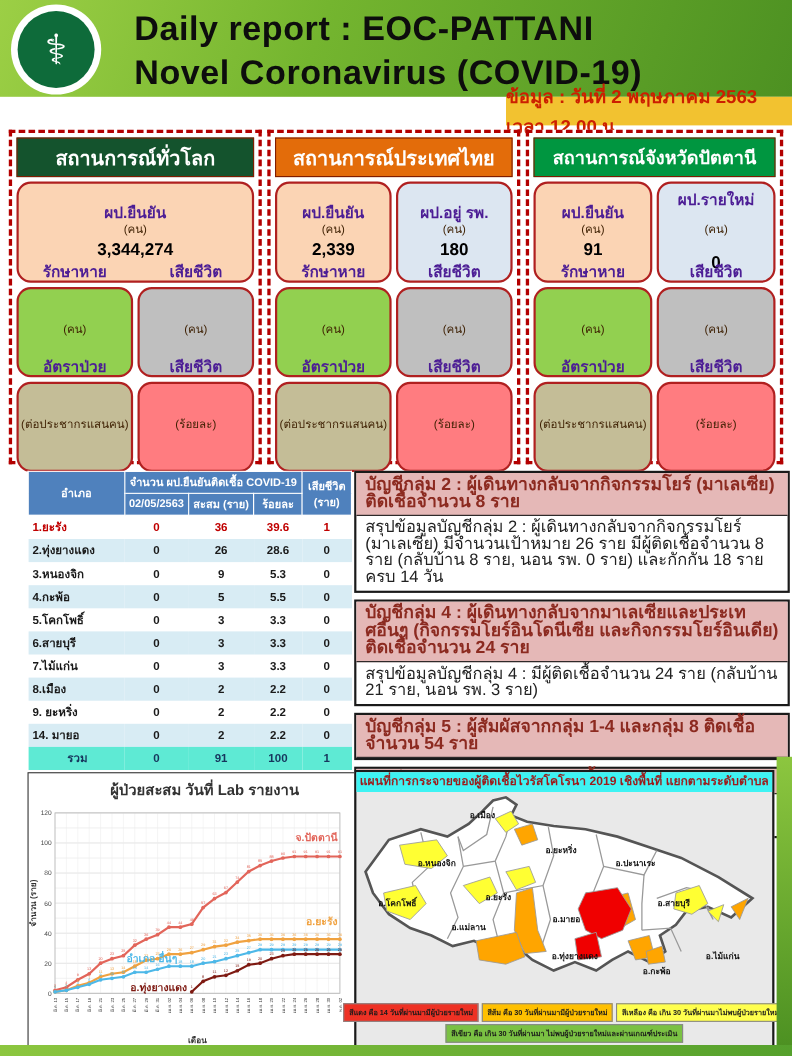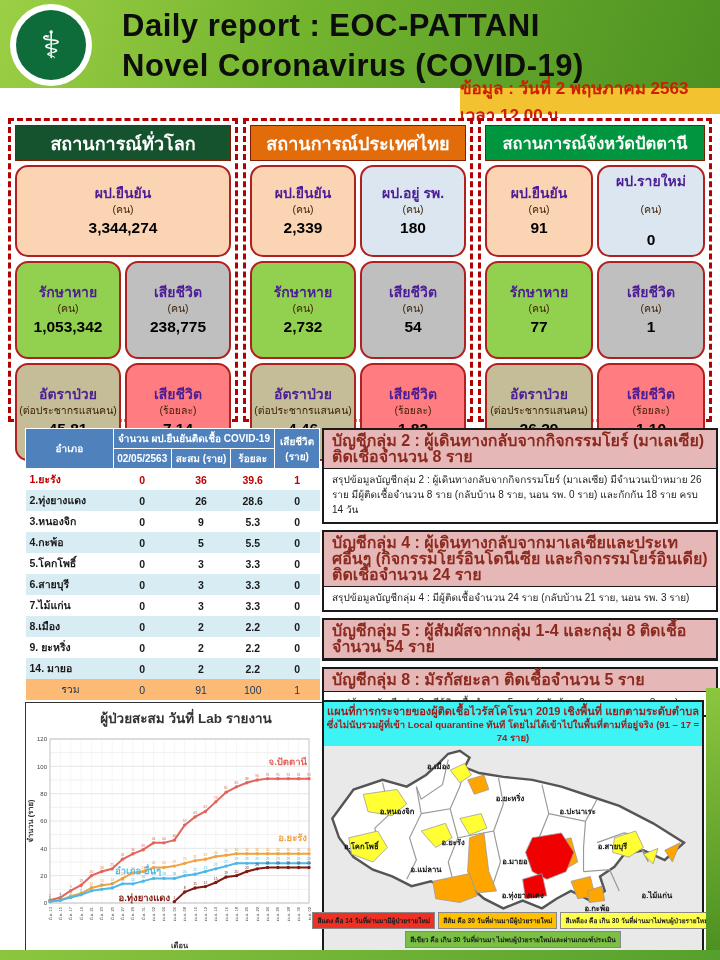--- a/index.html
+++ b/index.html
@@ -22,40 +22,40 @@
   .panel{position:absolute;top:118px;height:304px;width:230px;background:#fff;
         border:3px dashed #b30000;box-sizing:border-box;padding:4px;}
   .panel-h{height:34px;display:flex;align-items:center;justify-content:center;color:#fff;
         font-weight:bold;font-size:18px;border:1px solid #7f1d00;}
   .boxrow{display:flex;gap:4px;margin-top:4px;}
   .statbox{border:2.5px solid #b02020;border-radius:13px;box-sizing:border-box;flex:1;
         display:flex;flex-direction:column;align-items:center;justify-content:center;text-align:center;}
   .statbox .lb{font-weight:bold;font-size:14px;color:#4c1d95;line-height:17px;}
   .statbox .sb{font-size:10.5px;color:#3d1f00;line-height:14px;}
   .statbox .vl{font-weight:bold;font-size:15.5px;color:#000;line-height:19px;margin-top:2px;}
-  .h92{height:92px;} .h78{height:98px;}
+  .h92{height:92px;} .h78{height:82px;gap:37px;}
 
   
   .dtable-wrap{position:absolute;left:25px;top:428px;width:295px;}
   table.dtable{border-collapse:collapse;width:295px;font-size:10.5px;}
   .dtable th{background:#4f81bd;color:#fff;font-weight:bold;border:1px solid #fff;padding:2px 1px;font-size:10px;}
   .dtable td{padding:2px 2px;text-align:center;color:#1a1a1a;height:15px;}
   .dtable td.name{text-align:left;padding-left:4px;font-weight:bold;}
   .dtable tbody tr:nth-child(even){background:#d8ecf4;}
   .dtable tbody tr.hl td{color:#c00000;}
   .dtable td.num{font-weight:bold;}
-  .dtable tr.total td{background:#fdba74;color:#17365d;font-weight:normal;}
+  .dtable tr.total td{background:#5eead4;color:#17365d;font-weight:bold;}
   .dtable tr.total td.name{text-align:center;}
 
   
   .gwrap{position:absolute;left:322px;top:428px;width:396px;}
   .gbox{border:2.5px solid #1a1a1a;margin-bottom:6px;background:#fff;}
   .gbox .gt{background:#e5b8b7;color:#8c2a20;font-weight:bold;font-size:16px;
         padding:3px 8px;line-height:16px;border-bottom:1.5px solid #1a1a1a;}
-  .gbox .gb{padding:3px 8px 5px 8px;font-size:10px;color:#222;line-height:15px;}
+  .gbox .gb{padding:3px 8px 5px 8px;font-size:15px;color:#222;line-height:15px;}
 
   
   .chart-panel{position:absolute;left:25px;top:702px;width:322px;height:250px;background:#fff;
         border:1.5px solid #333;box-sizing:border-box;}
   .chart-title{text-align:center;font-weight:bold;font-size:13.5px;color:#333;margin-top:4px;}
   .ytick{font-size:6px;fill:#444;text-anchor:end;}
   .xtick{font-size:4px;fill:#444;text-anchor:end;}
   .axlab{font-size:7.5px;fill:#333;font-weight:bold;text-anchor:middle;}
   .serlab{font-size:9.5px;font-weight:bold;}
 
@@ -598,21 +598,20 @@
         <text class="serlab" x="281" y="35.63333333333334" fill="#e2655a" text-anchor="end">จ.ปัตตานี</text>
         <text class="serlab" x="281" y="111.8" fill="#f0a240" text-anchor="end">อ.ยะรัง</text>
         <text class="serlab" x="112.06" y="145.29999999999998" fill="#4db8e8" text-anchor="middle">อำเภอ อื่นๆ</text>
         <text class="serlab" x="144.176" y="171.95000000000002" fill="#7e1a12" text-anchor="end">อ.ทุ่งยางแดง</text>
       </svg>
   </div>
 
   <div class="map-panel">
     <div class="map-h">
       <div class="l1">แผนที่การกระจายของผู้ติดเชื้อไวรัสโคโรนา 2019 เชิงพื้นที่ แยกตามระดับตำบล</div>
-      <div class="l2">ซึ่งไม่นับรวมผู้ที่เข้า Local quarantine ทันที โดยไม่ได้เข้าไปในพื้นที่ตามที่อยู่จริง (91 – 17 = 74 ราย)</div>
     </div>
     <svg width="378" height="172" viewBox="0 0 390 178">
       <g>
         <path d="M8,75 L30,45 60,35 85,42 105,30 118,18 128,8 140,5 150,12 145,22 160,28 185,32 215,35 245,42 275,52 305,62 340,80 372,100 352,118 330,108 310,112 300,125 285,135 290,150 275,160 255,150 240,158 225,168 205,160 185,168 165,158 150,145 130,150 110,140 90,145 70,135 50,128 30,115 15,95 Z" fill="#ffffff" stroke="#555" stroke-width="2.5"></path>
         <g stroke="#999" stroke-width="1.2" fill="none">
           <path d="M128,14 L122,40 100,55 95,42"></path>
           <path d="M60,38 L68,70 52,85 58,112"></path>
           <path d="M95,42 L100,70 88,95 95,118 85,138"></path>
           <path d="M100,70 L130,65 140,42 145,22"></path>
           <path d="M130,65 L138,95 128,120 135,148"></path>

